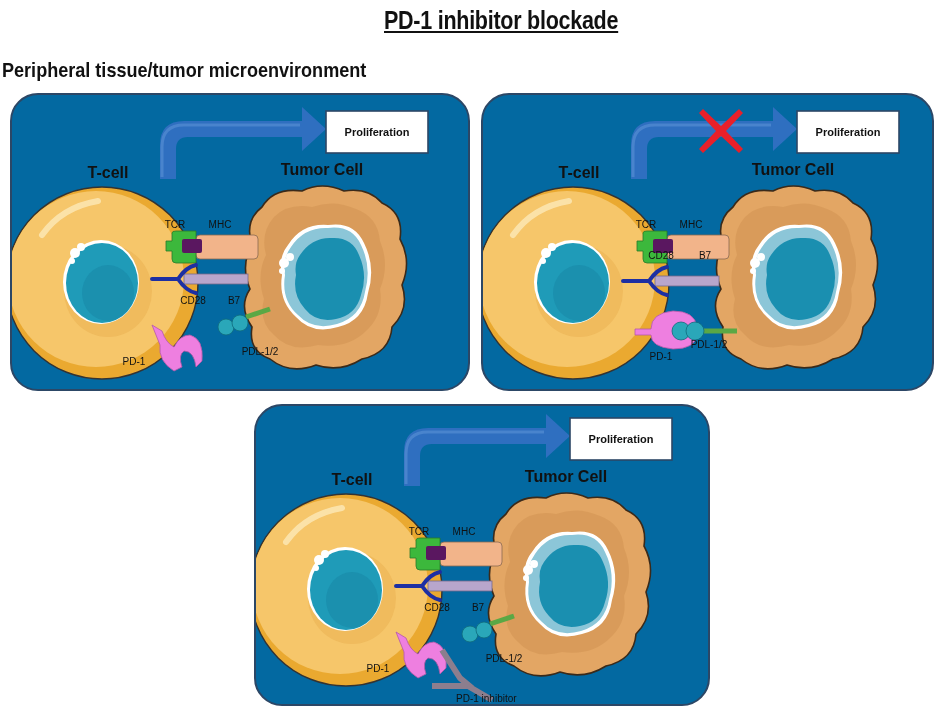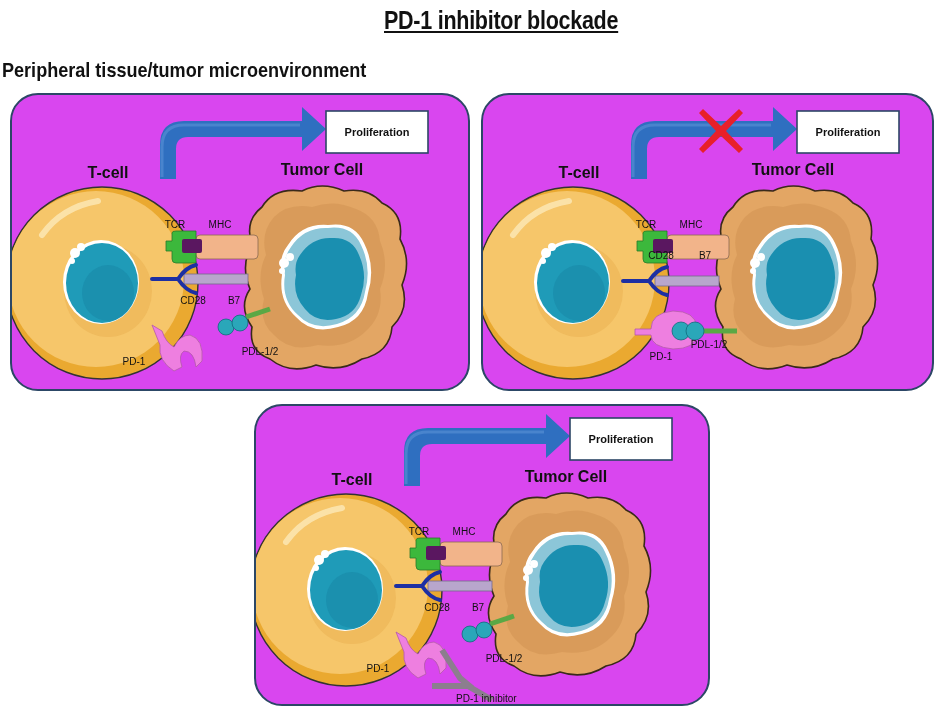--- a/index.html
+++ b/index.html
@@ -1,19 +1,19 @@
 <!DOCTYPE html>
 <html><head>
 <meta charset="utf-8">
 <style>
   html,body{margin:0;padding:0;background:#fff;}
   body{width:936px;height:708px;position:relative;overflow:hidden;font-family:"Liberation Sans",sans-serif;}
   .title{position:absolute;left:384px;top:6px;font-size:25px;font-weight:bold;text-decoration:underline;color:#111;letter-spacing:-0.3px;transform:scaleX(0.86);transform-origin:left top;white-space:nowrap;}
   .subtitle{position:absolute;left:2px;top:58px;font-size:21px;font-weight:bold;color:#111;transform:scaleX(0.86);transform-origin:left top;white-space:nowrap;}
-  .panel{position:absolute;border:2px solid #2c4766;border-radius:28px;background:#d946ef;box-sizing:border-box;overflow:hidden;}
+  .panel{position:absolute;border:2px solid #2c4766;border-radius:28px;background:#0369a1;box-sizing:border-box;overflow:hidden;}
   #panel-1{left:10px;top:93px;width:460px;height:298px;}
   #panel-2{left:481px;top:93px;width:453px;height:298px;}
   #panel-3{left:254px;top:404px;width:456px;height:302px;}
   .panel svg{position:absolute;left:0;top:0;}
   .lbl{font-family:"Liberation Sans",sans-serif;fill:#111;}
   .lbl-big{font-size:16px;font-weight:bold;}
   .lbl-small{font-size:10px;}
   .lbl-prolif{font-size:11px;font-weight:bold;}
 </style>
 </head>

